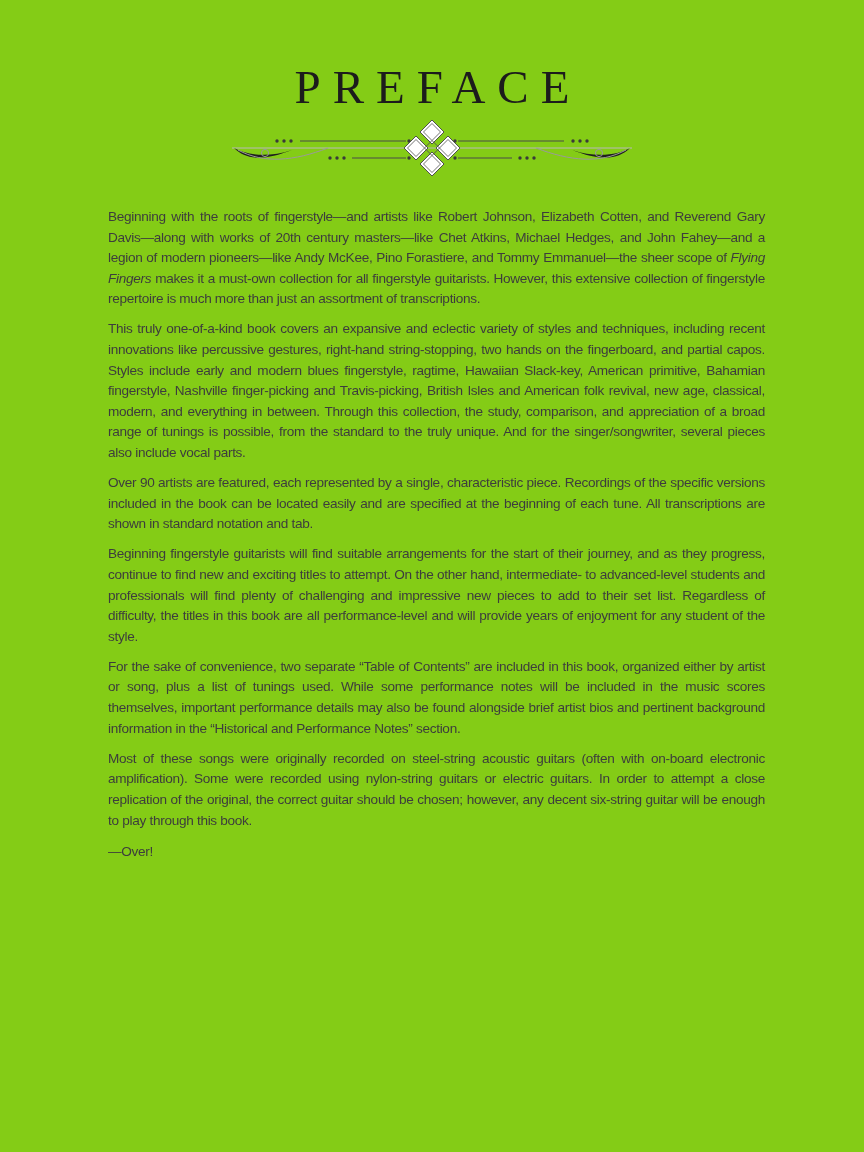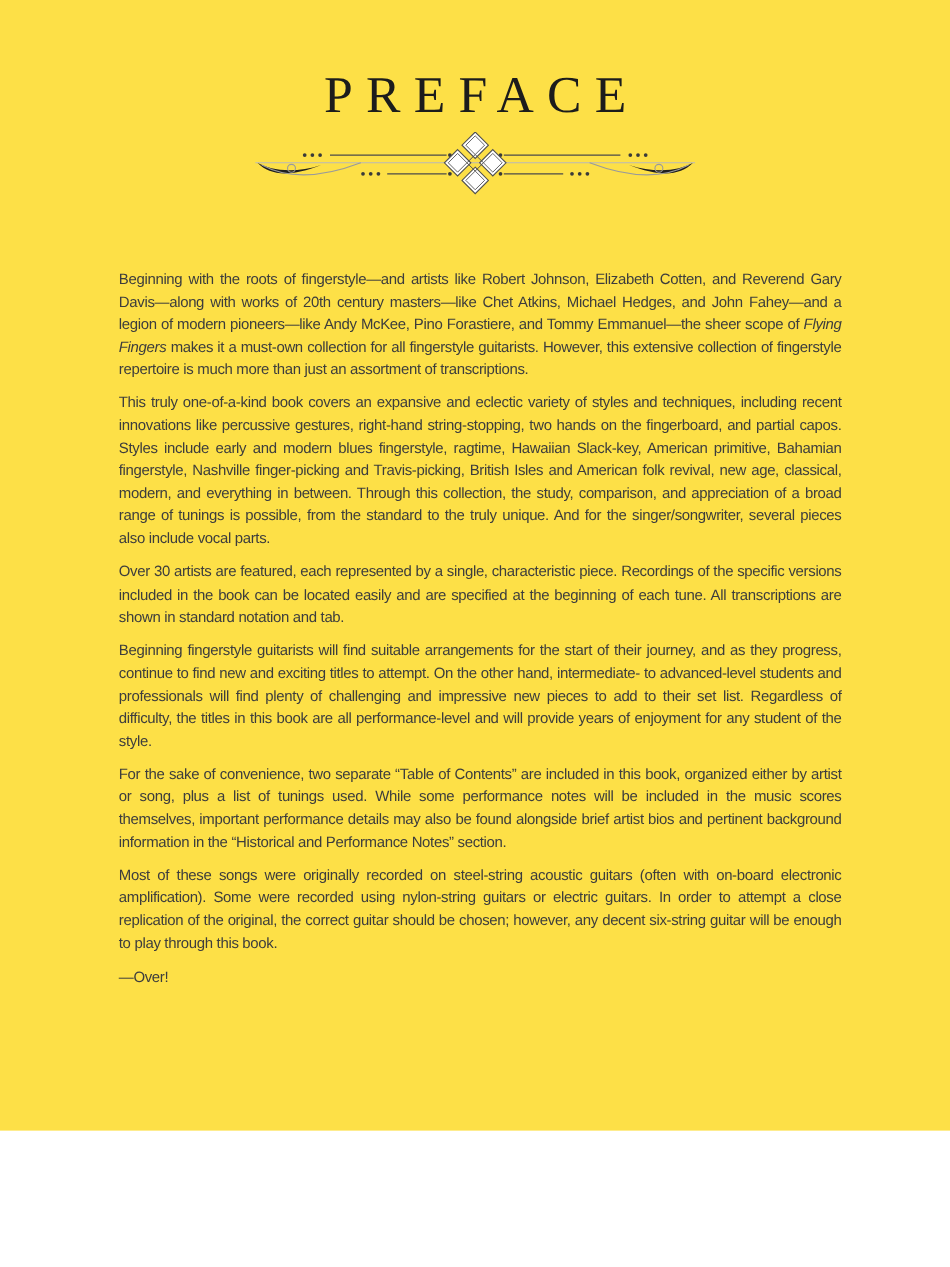--- a/index.html
+++ b/index.html
@@ -3,22 +3,22 @@
 <meta charset="utf-8">
 <style>
   html, body {
     margin: 0;
     padding: 0;
     background: #ffffff;
   }
   .page {
     position: relative;
     width: 864px;
-    height: 1028px;
-    background: #fde047;
+    height: 1152px;
+    background: #84cc16;
     overflow: hidden;
     font-family: "Liberation Sans", sans-serif;
   }
   .title {
     margin: 64px 0 0 0;
     text-align: center;
     font-family: "Liberation Serif", "DejaVu Serif", serif;
     font-weight: 400;
     font-size: 47px;
     line-height: 46px;
@@ -26,21 +26,21 @@
     text-indent: 12px; 
     color: #1c1c1c;
   }
   .divider {
     width: 400px;
     margin: 10px auto 0 auto;
   }
   .divider svg { display: block; }
   .content {
     width: 657px;
-    margin: 66px 99px 0 108px;
+    margin: 29px 99px 0 108px;
     color: #3d3d3d;
     font-size: 13.6px;
     line-height: 20.6px;
     letter-spacing: -0.3px;
     text-align: justify;
   }
   .content p {
     margin: 0 0 9.5px 0;
   }
   .content p.signoff {
@@ -114,21 +114,21 @@
       </g>
     </svg>
   </div>
 
   <div class="content">
 
     <p><span>Beginning with the roots of fingerstyle—and artists like Robert Johnson, Elizabeth Cotten, and Reverend Gary Davis—along with works of 20th century masters—like Chet Atkins, Michael Hedges, and John Fahey—and a legion of modern pioneers—like Andy McKee, Pino Forastiere, and Tommy Emmanuel—the sheer scope of </span><em>Flying Fingers</em><span> makes it a must-own collection for all fingerstyle guitarists. However, this extensive collection of fingerstyle repertoire is much more than just an assortment of transcriptions.</span></p>
 
     <p>This truly one-of-a-kind book covers an expansive and eclectic variety of styles and techniques, including recent innovations like percussive gestures, right-hand string-stopping, two hands on the fingerboard, and partial capos. Styles include early and modern blues fingerstyle, ragtime, Hawaiian Slack-key, American primitive, Bahamian fingerstyle, Nashville finger-picking and Travis-picking, British Isles and American folk revival, new age, classical, modern, and everything in between. Through this collection, the study, comparison, and appreciation of a broad range of tunings is possible, from the standard to the truly unique. And for the singer/songwriter, several pieces also include vocal parts.</p>
 
-    <p>Over 30 artists are featured, each represented by a single, characteristic piece. Recordings of the specific versions included in the book can be located easily and are specified at the beginning of each tune. All transcriptions are shown in standard notation and tab.</p>
+    <p>Over 90 artists are featured, each represented by a single, characteristic piece. Recordings of the specific versions included in the book can be located easily and are specified at the beginning of each tune. All transcriptions are shown in standard notation and tab.</p>
 
     <p>Beginning fingerstyle guitarists will find suitable arrangements for the start of their journey, and as they progress, continue to find new and exciting titles to attempt. On the other hand, intermediate- to advanced-level students and professionals will find plenty of challenging and impressive new pieces to add to their set list. Regardless of difficulty, the titles in this book are all performance-level and will provide years of enjoyment for any student of the style.</p>
 
     <p>For the sake of convenience, two separate “Table of Contents” are included in this book, organized either by artist or song, plus a list of tunings used. While some performance notes will be included in the music scores themselves, important performance details may also be found alongside brief artist bios and pertinent background information in the “Historical and Performance Notes” section.</p>
 
     <p>Most of these songs were originally recorded on steel-string acoustic guitars (often with on-board electronic amplification). Some were recorded using nylon-string guitars or electric guitars. In order to attempt a close replication of the original, the correct guitar should be chosen; however, any decent six-string guitar will be enough to play through this book.</p>
 
     <p class="signoff">—Over!</p>
 
   </div>

